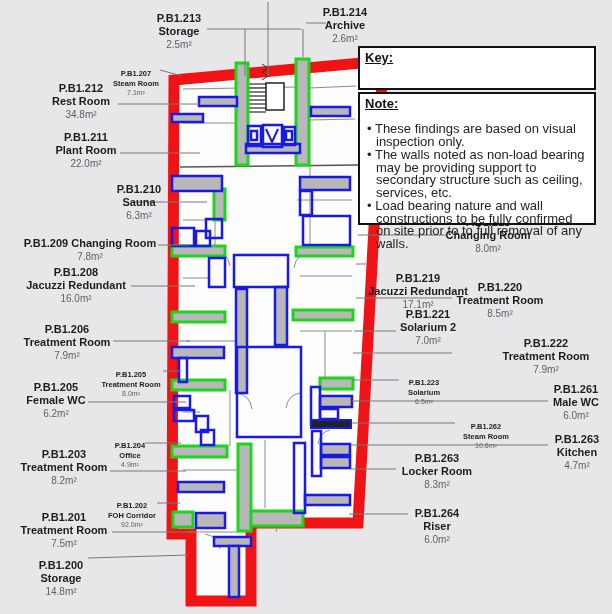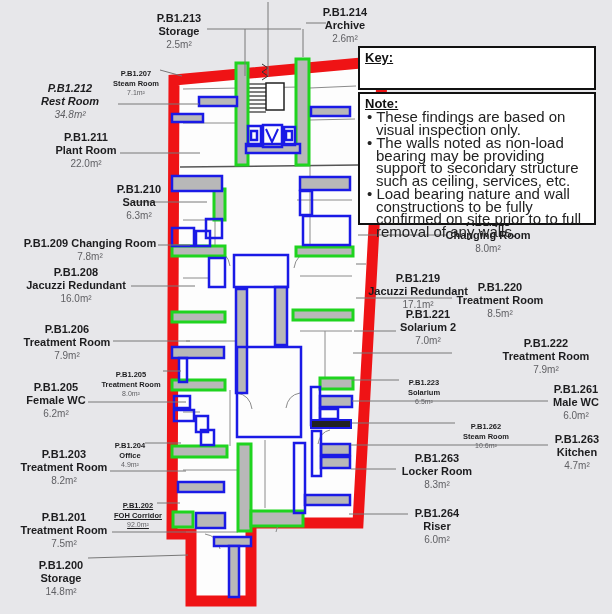--- a/index.html
+++ b/index.html
@@ -22,22 +22,22 @@
   .room-label .area{font-weight:normal;color:#5f5f63;font-size:10px;}
   .room-label.small{font-size:7.5px;line-height:9.5px;margin-top:15px;}
   .room-label.small .area{font-size:7px;}
   .panel{position:absolute;left:358px;width:238px;background:#fff;
     border:2px solid #111;padding:2px 5px;box-sizing:border-box;}
   .panel.key{top:46px;height:44px;}
   .panel.note{top:92px;height:133px;}
   .boxtitle{font-weight:bold;text-decoration:underline;font-size:13px;color:#111;}
   .key-row{display:flex;align-items:center;gap:5px;font-size:11px;color:#222;height:14px;}
   .swatch{width:26px;height:8px;border:2px solid;background:#fff;flex:0 0 auto;}
-  .note-list{margin:0 0 0 0;padding:0 0 0 2px;list-style:none;
-    font-size:15px;line-height:12.5px;color:#222;}
+  .note-list{margin:12px 0 0 0;padding:0 0 0 2px;list-style:none;
+    font-size:13px;line-height:12.5px;color:#222;}
   .note-list li{padding-left:9px;text-indent:-9px;margin-bottom:1px;}
   .note-list li::before{content:"\2022  ";}
 </style>
 </head>
 <body>
 
 <div class="canvas">
 
   <svg class="plan" width="612" height="614" viewBox="0 0 612 614">
 
@@ -190,21 +190,21 @@
       <div class="room-label" style="left: 345px; top: 6px;">
         <div>P.B1.214</div>
         <div>Archive</div>
         <div class="area">2.6m²</div>
       </div>
       <div class="room-label small" style="left: 136px; top: 54px;">
         <div>P.B1.207</div>
         <div>Steam Room</div>
         <div class="area">7.1m²</div>
       </div>
-      <div class="room-label" style="left: 70px; top: 82px; font-style: italic;">
+      <div class="room-label" style="left: 81px; top: 82px;">
         <div>P.B1.212</div>
         <div>Rest Room</div>
         <div class="area">34.8m²</div>
       </div>
       <div class="room-label" style="left: 86px; top: 131px;">
         <div>P.B1.211</div>
         <div>Plant Room</div>
         <div class="area">22.0m²</div>
       </div>
       <div class="room-label" style="left: 103px; top: 183px; margin-left: 36px;">
@@ -239,21 +239,21 @@
       <div class="room-label small" style="left: 130px; top: 426px;">
         <div>P.B1.204</div>
         <div>Office</div>
         <div class="area">4.9m²</div>
       </div>
       <div class="room-label" style="left: 64px; top: 448px;">
         <div>P.B1.203</div>
         <div>Treatment Room</div>
         <div class="area">8.2m²</div>
       </div>
-      <div class="room-label small" style="left: 138px; top: 486px; text-decoration: underline;">
+      <div class="room-label small" style="left: 132px; top: 486px;">
         <div>P.B1.202</div>
         <div>FOH Corridor</div>
         <div class="area">92.0m²</div>
       </div>
       <div class="room-label" style="left: 64px; top: 511px;">
         <div>P.B1.201</div>
         <div>Treatment Room</div>
         <div class="area">7.5m²</div>
       </div>
       <div class="room-label" style="left: 61px; top: 559px;">

